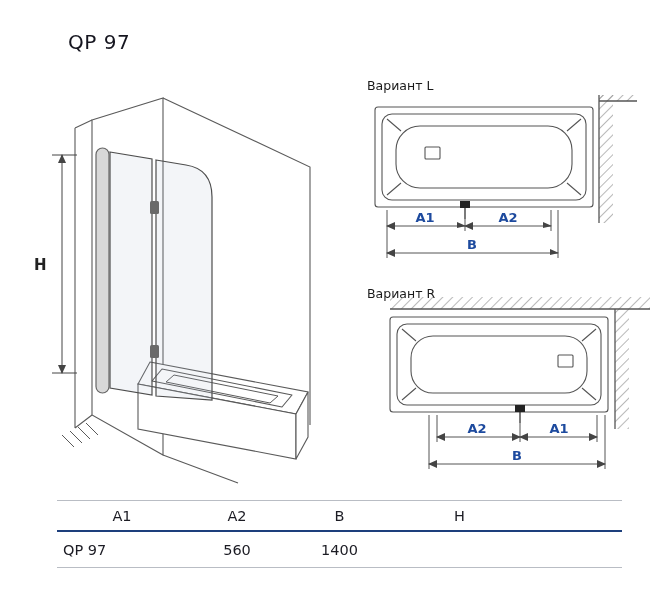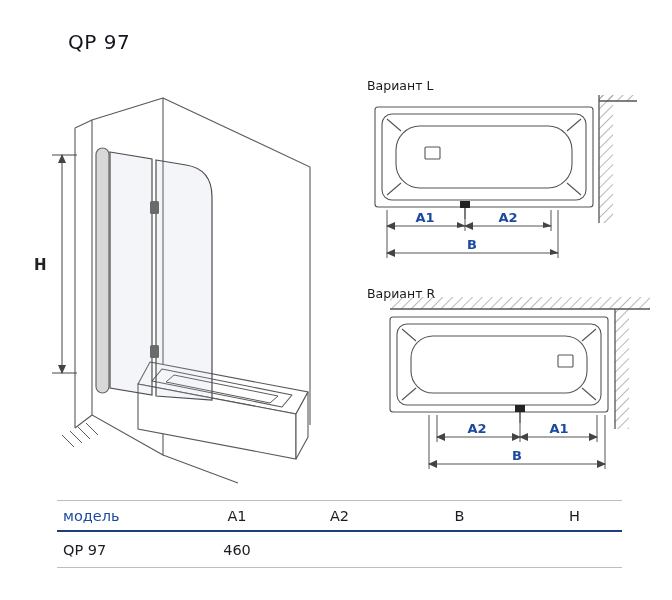--- a/index.html
+++ b/index.html
@@ -163,25 +163,25 @@
       <line x1="155" y1="142" x2="232" y2="142" marker-start="url(#msR)" marker-end="url(#meR)"></line>
       <line x1="64" y1="169" x2="240" y2="169" marker-start="url(#msR)" marker-end="url(#meR)"></line>
     </g>
     <text class="dim" x="112" y="138">A2</text>
     <text class="dim" x="194" y="138">A1</text>
     <text class="dim" x="152" y="165">B</text>
   </svg>
 
   <div class="abs spec-table">
     <div class="spec-row head">
-      <div class="cell first">модель</div>
       <div class="cell">A1</div>
       <div class="cell">A2</div>
       <div class="cell">B</div>
       <div class="cell">H</div>
     </div>
     <div class="spec-row vals">
       <div class="cell first">QP 97</div>
-      <div class="cell">460</div>
+      <div class="cell">560</div>
+      <div class="cell">1400</div>
     </div>
   </div>
 
 </div>
 
 </body></html>

